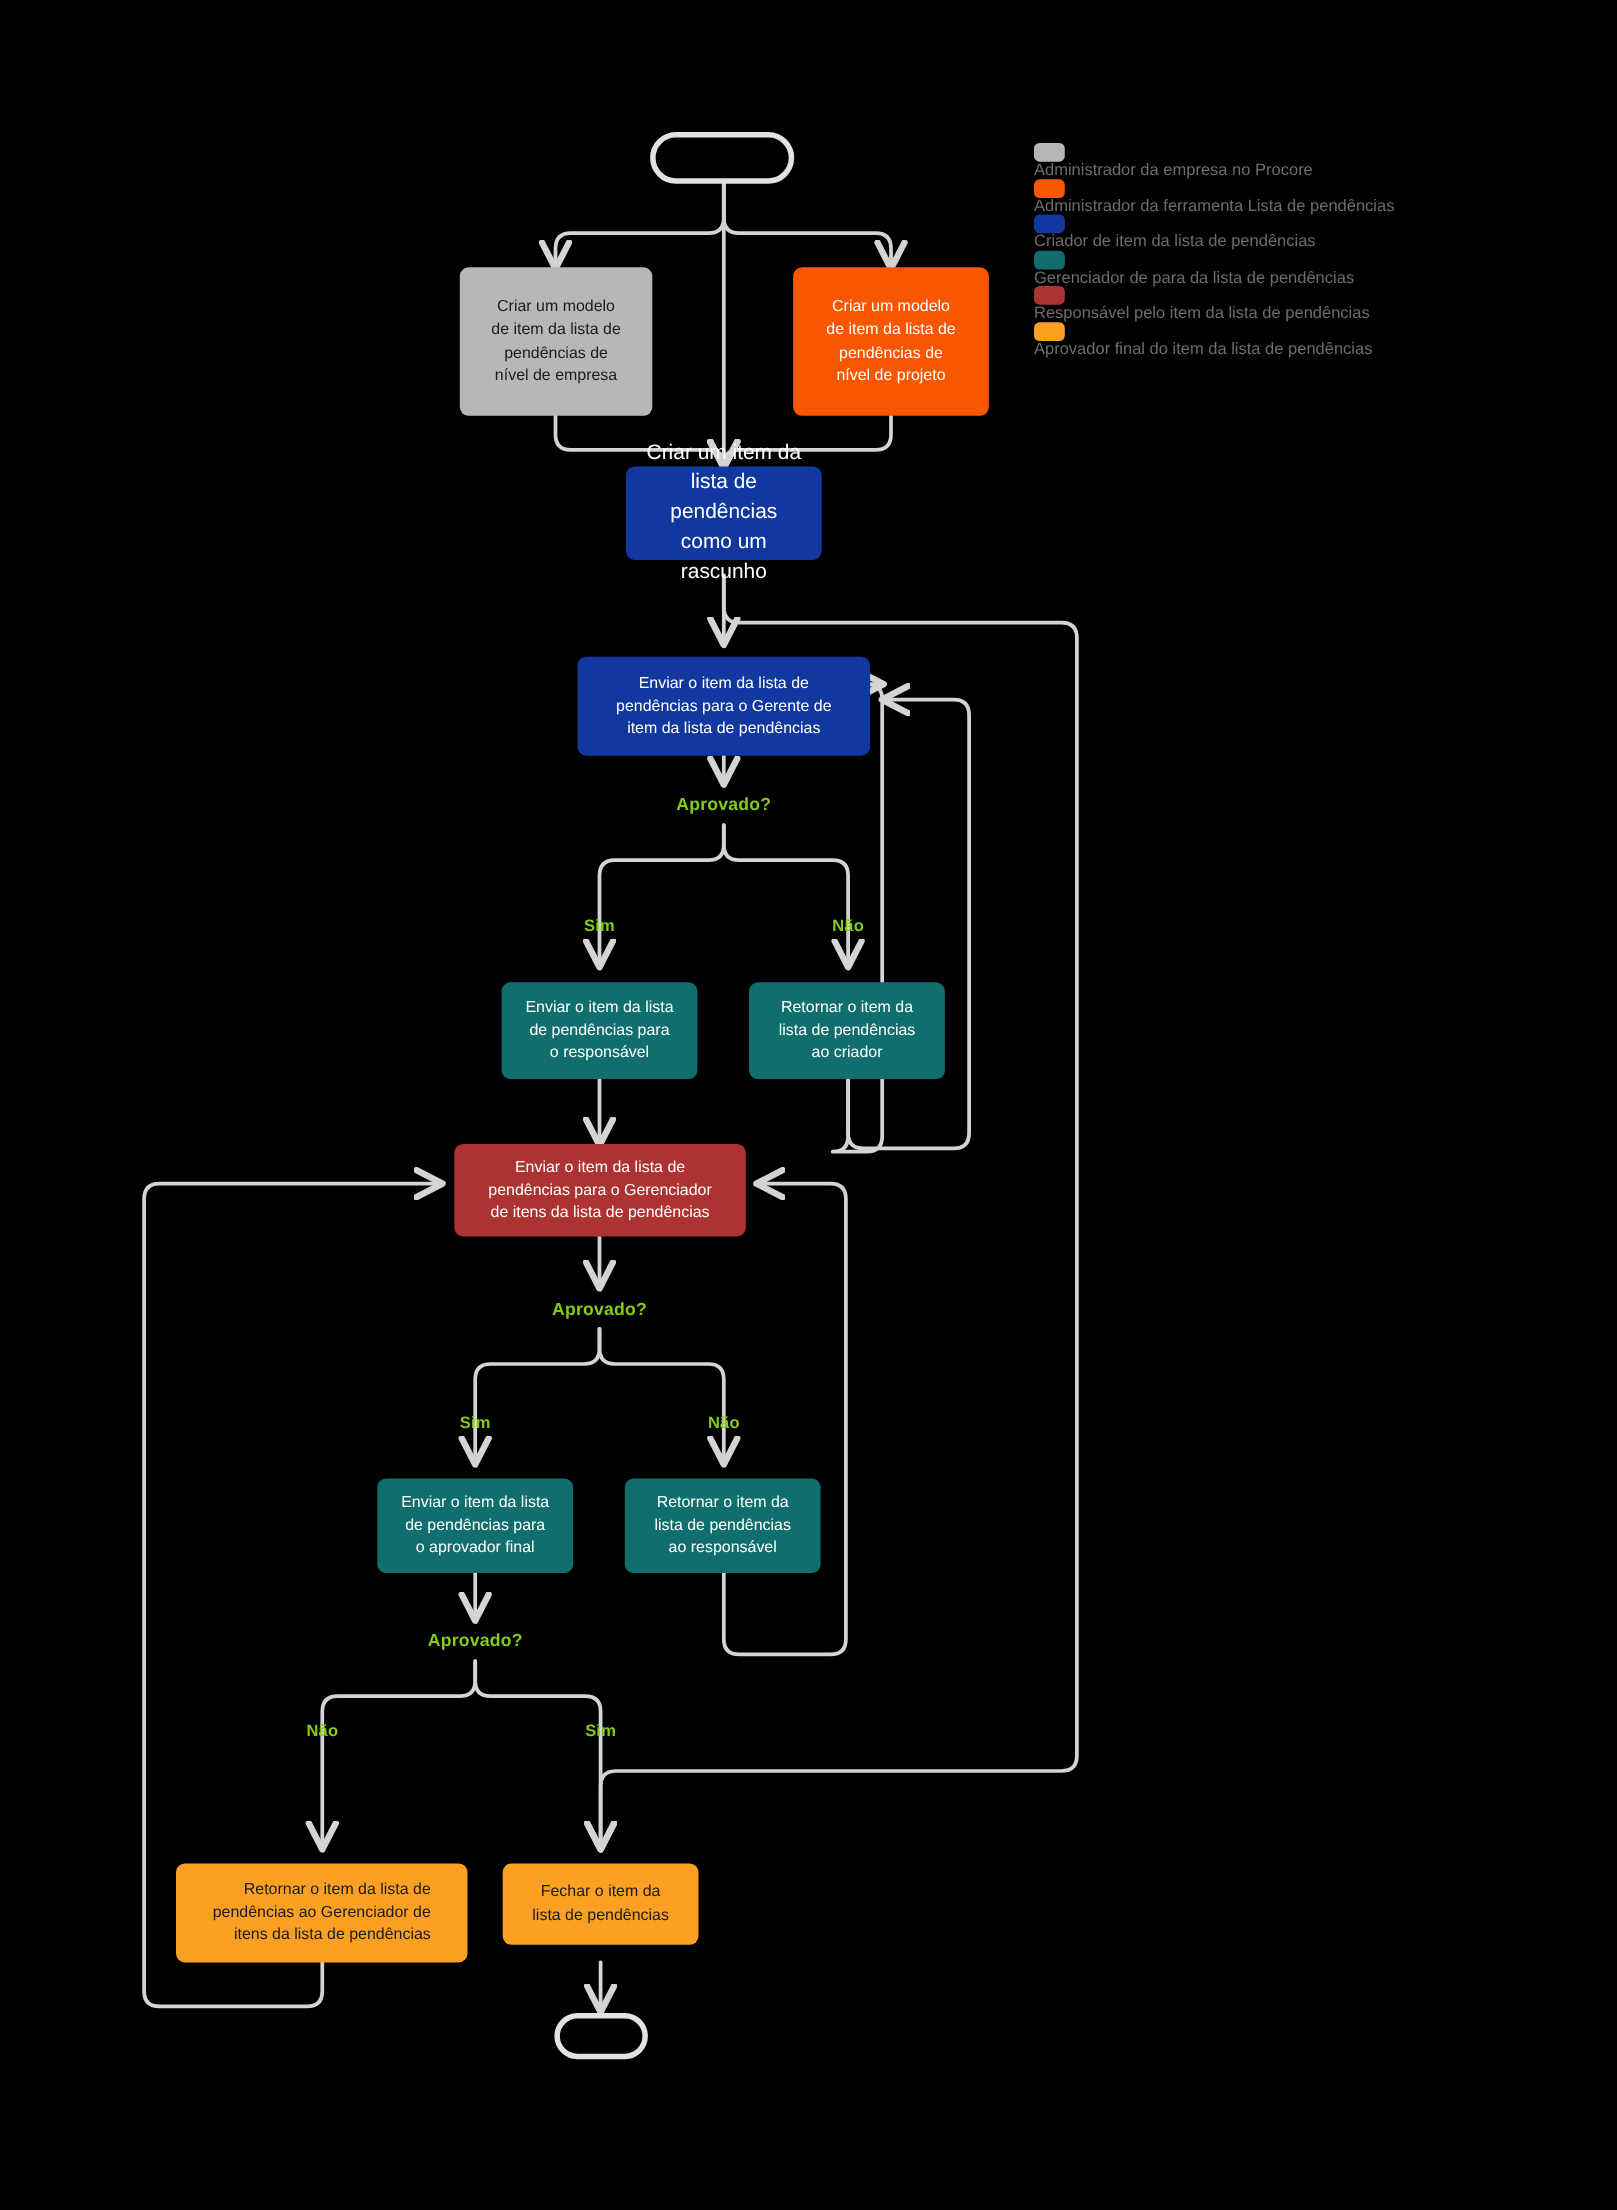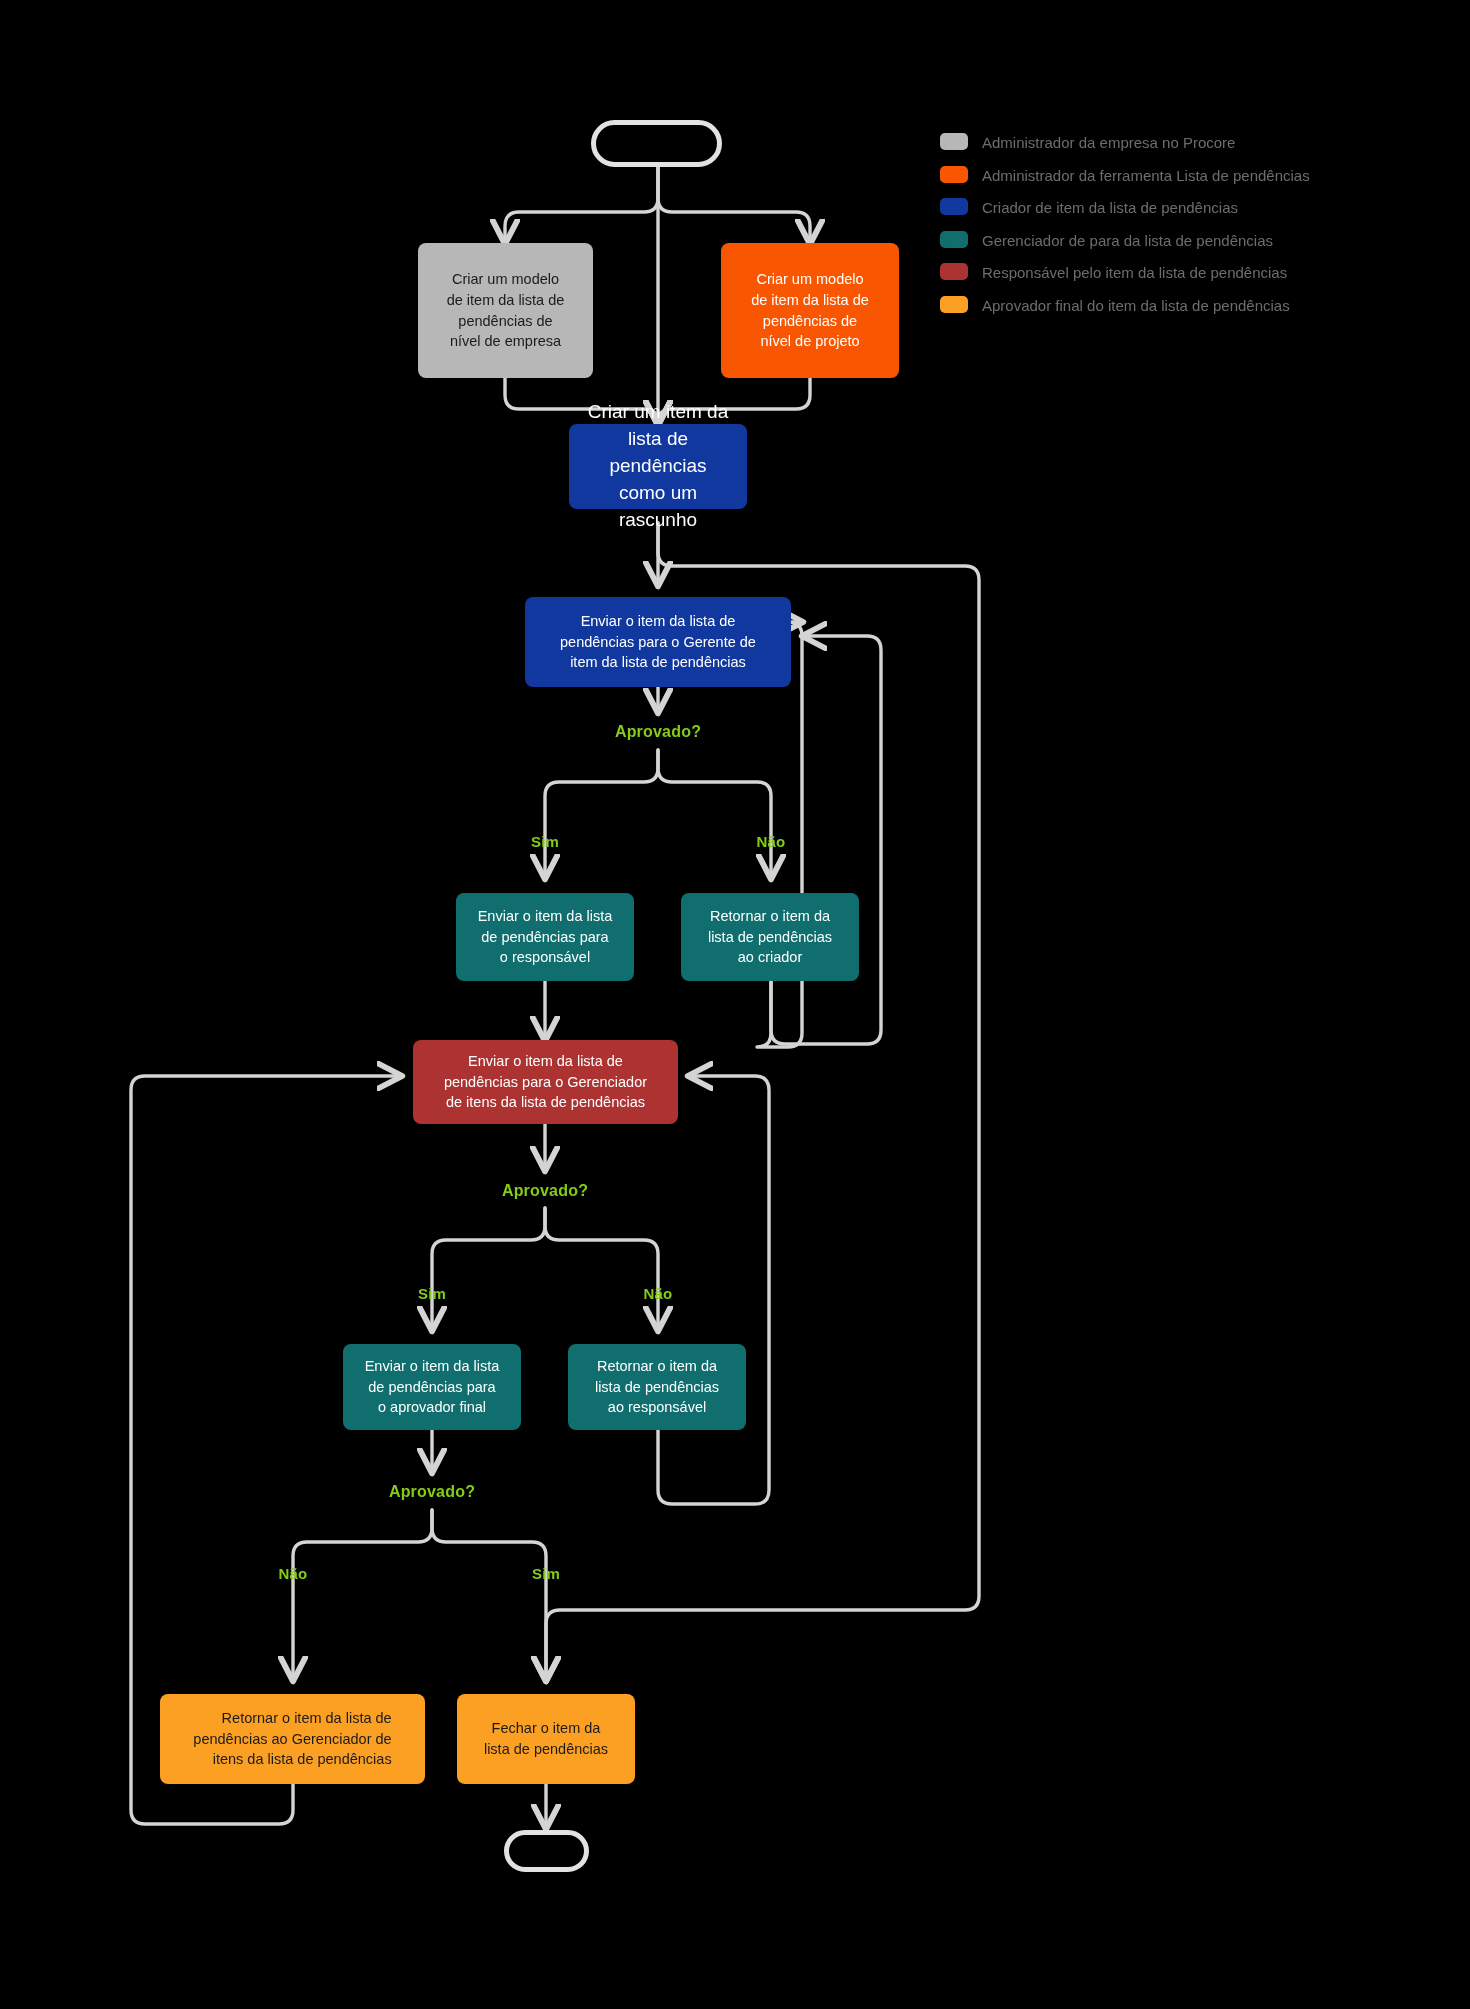--- a/index.html
+++ b/index.html
@@ -34,21 +34,21 @@
 
   .edge-label{
     position:absolute;color:#84cc16;font-size:15px;font-weight:700;
     letter-spacing:.2px;white-space:nowrap;
     transform:translateX(-50%);
   }
   .edge-label.q{font-size:16px;}
 
   
   #legend{position:absolute;left:940px;top:130px;width:470px;}
-  .leg-row{display:flex;align-items:flex-end;margin-bottom:12.5px;height:20px;}
+  .leg-row{display:flex;align-items:flex-start;margin-bottom:12.5px;height:20px;flex-direction:column;}
   .leg-swatch{width:28px;height:17px;border-radius:5px;flex:0 0 auto;margin-right:14px;}
   .leg-text{color:#6d6d6d;font-size:15px;line-height:1;white-space:nowrap;}
   .sw-gray{background:#b7b7b7;}
   .sw-orange{background:#f95602;}
   .sw-blue{background:#11389f;}
   .sw-teal{background:#106e6e;}
   .sw-red{background:#ad3232;}
   .sw-amber{background:#fca024;}
 </style>
 </head>
@@ -150,21 +150,21 @@
 o aprovador final</div>
 
   <div class="node n-teal" style="left:568px;top:1344px;width:178px;height:86px;font-size:14.5px;">Retornar o item da
 lista de pendências
 ao responsável</div>
 
   <div class="node n-amber" style="left:160px;top:1694px;width:265px;height:90px;font-size:14.5px;text-align:right;">Retornar o item da lista de
 pendências ao Gerenciador de
 itens da lista de pendências</div>
 
-  <div class="node n-amber" style="left:457px;top:1694px;width:178px;height:90px;font-size:14.5px;">Fechar o item da
+  <div class="node n-amber" style="left:457px;top:1694px;width:178px;height:74px;font-size:14.5px;">Fechar o item da
 lista de pendências</div>
 
   <div class="edge-label q" style="left:658px;top:723px;">Aprovado?</div>
   <div class="edge-label" style="left:545px;top:833px;">Sim</div>
   <div class="edge-label" style="left:771px;top:833px;">Não</div>
 
   <div class="edge-label q" style="left:545px;top:1182px;">Aprovado?</div>
   <div class="edge-label" style="left:432px;top:1285px;">Sim</div>
   <div class="edge-label" style="left:658px;top:1285px;">Não</div>
 

